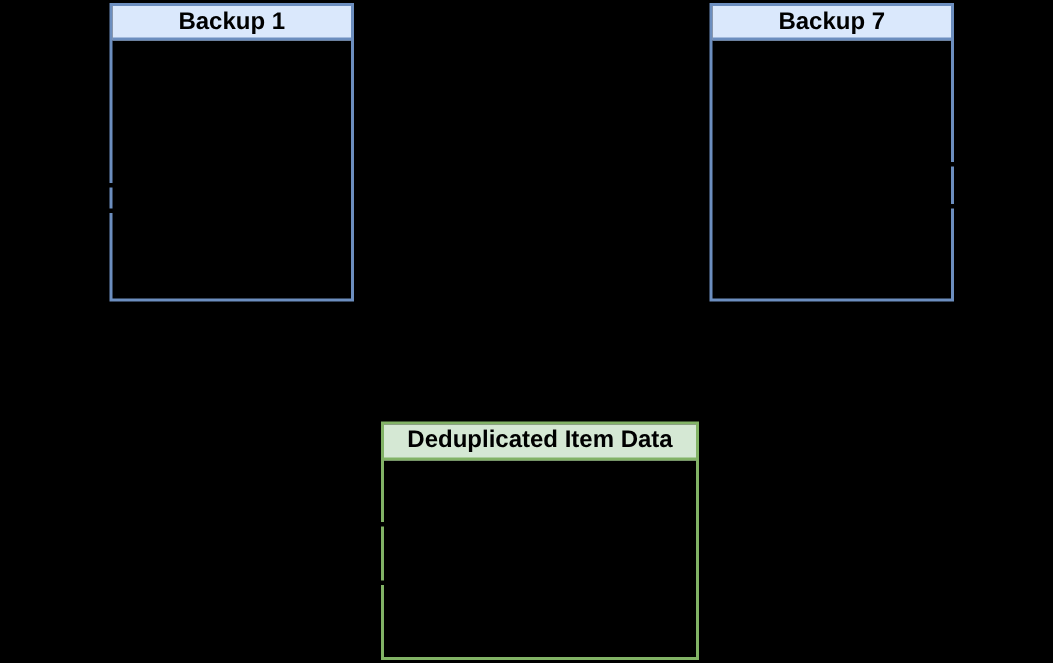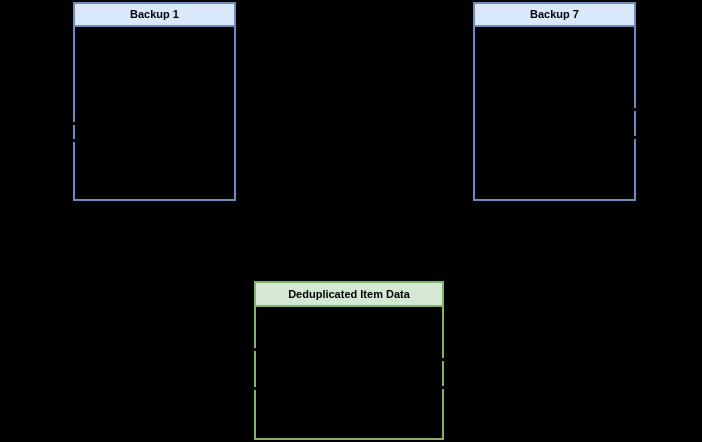--- a/index.html
+++ b/index.html
@@ -23,21 +23,21 @@
     position:absolute;
     box-sizing:border-box;
     background:transparent;
   }
   .dbox.blue{border:2px solid var(--blue-border);}
   .dbox.green{border:2px solid var(--green-border);}
   .dbox .header{
     box-sizing:border-box;
     width:100%;
     text-align:center;
-    font-size:11px;
+    font-size:16px;
     font-weight:bold;
     color:var(--title-color);
     overflow:hidden;
     white-space:nowrap;
   }
   .dbox.blue .header{
     height:23px;line-height:21px;
     background:var(--blue-fill);
     border-bottom:2px solid var(--blue-border);
   }
@@ -67,21 +67,21 @@
     <div class="body"></div>
   </div>
 
   <div class="dbox blue" style="left:473px;top:2px;width:163px;height:199px;">
     <div class="header">
       <span>Backup 7</span>
     </div>
     <div class="body"></div>
   </div>
 
-  <div class="dbox green" style="left:254px;top:281px;width:190px;height:159px;">
+  <div class="dbox green" style="left:254px;top:281px;width:212px;height:159px;">
     <div class="header">
       <span>Deduplicated Item Data</span>
     </div>
     <div class="body"></div>
   </div>
 
   <div class="gap" style="left:70px;top:122px;"></div>
   <div class="gap" style="left:70px;top:139px;"></div>
   <div class="gap" style="left:631px;top:108px;"></div>
   <div class="gap" style="left:631px;top:136px;"></div>

